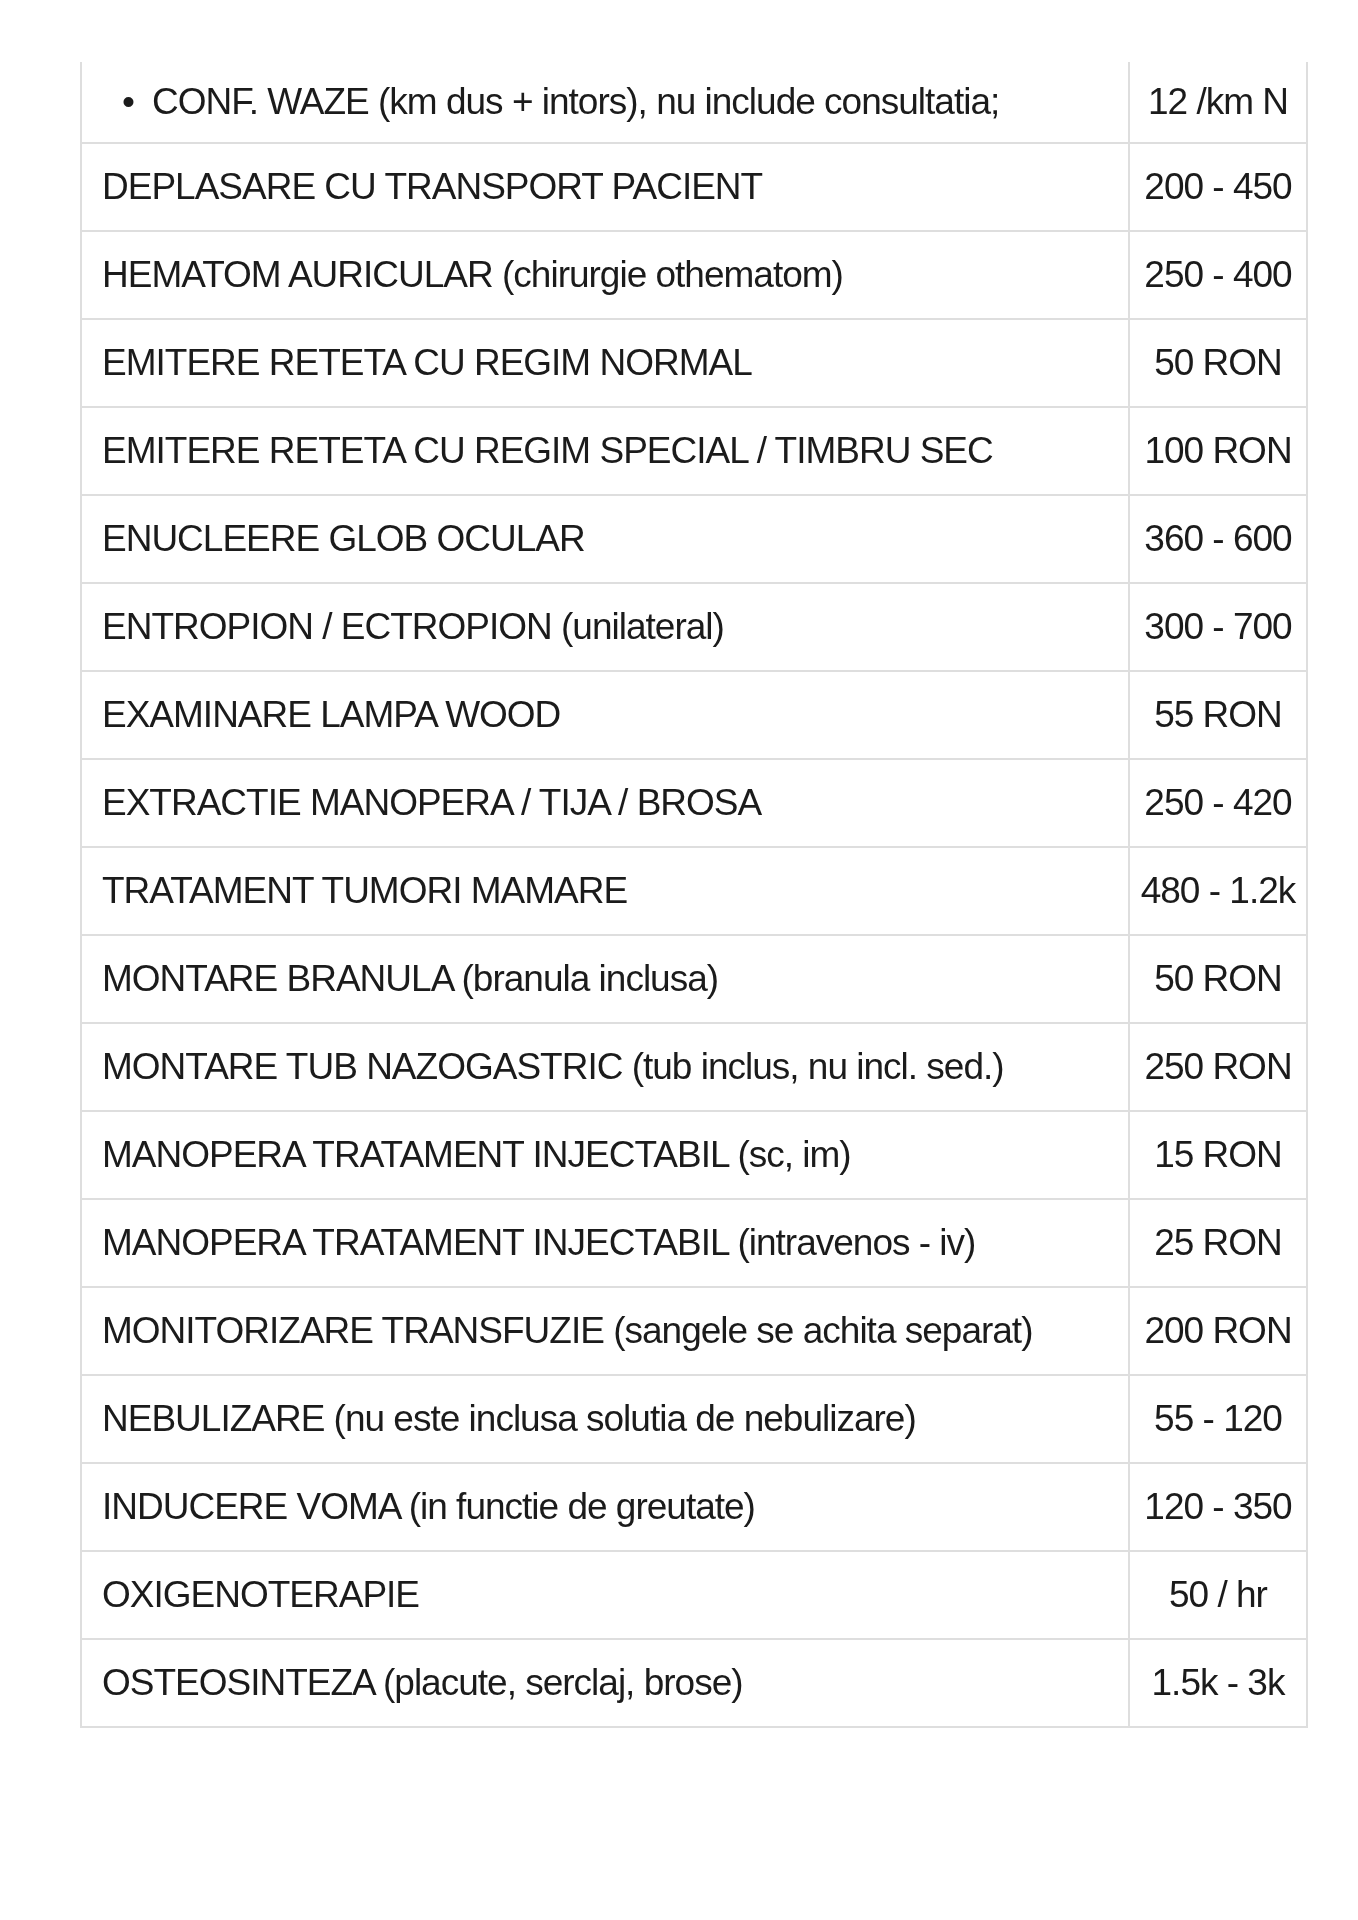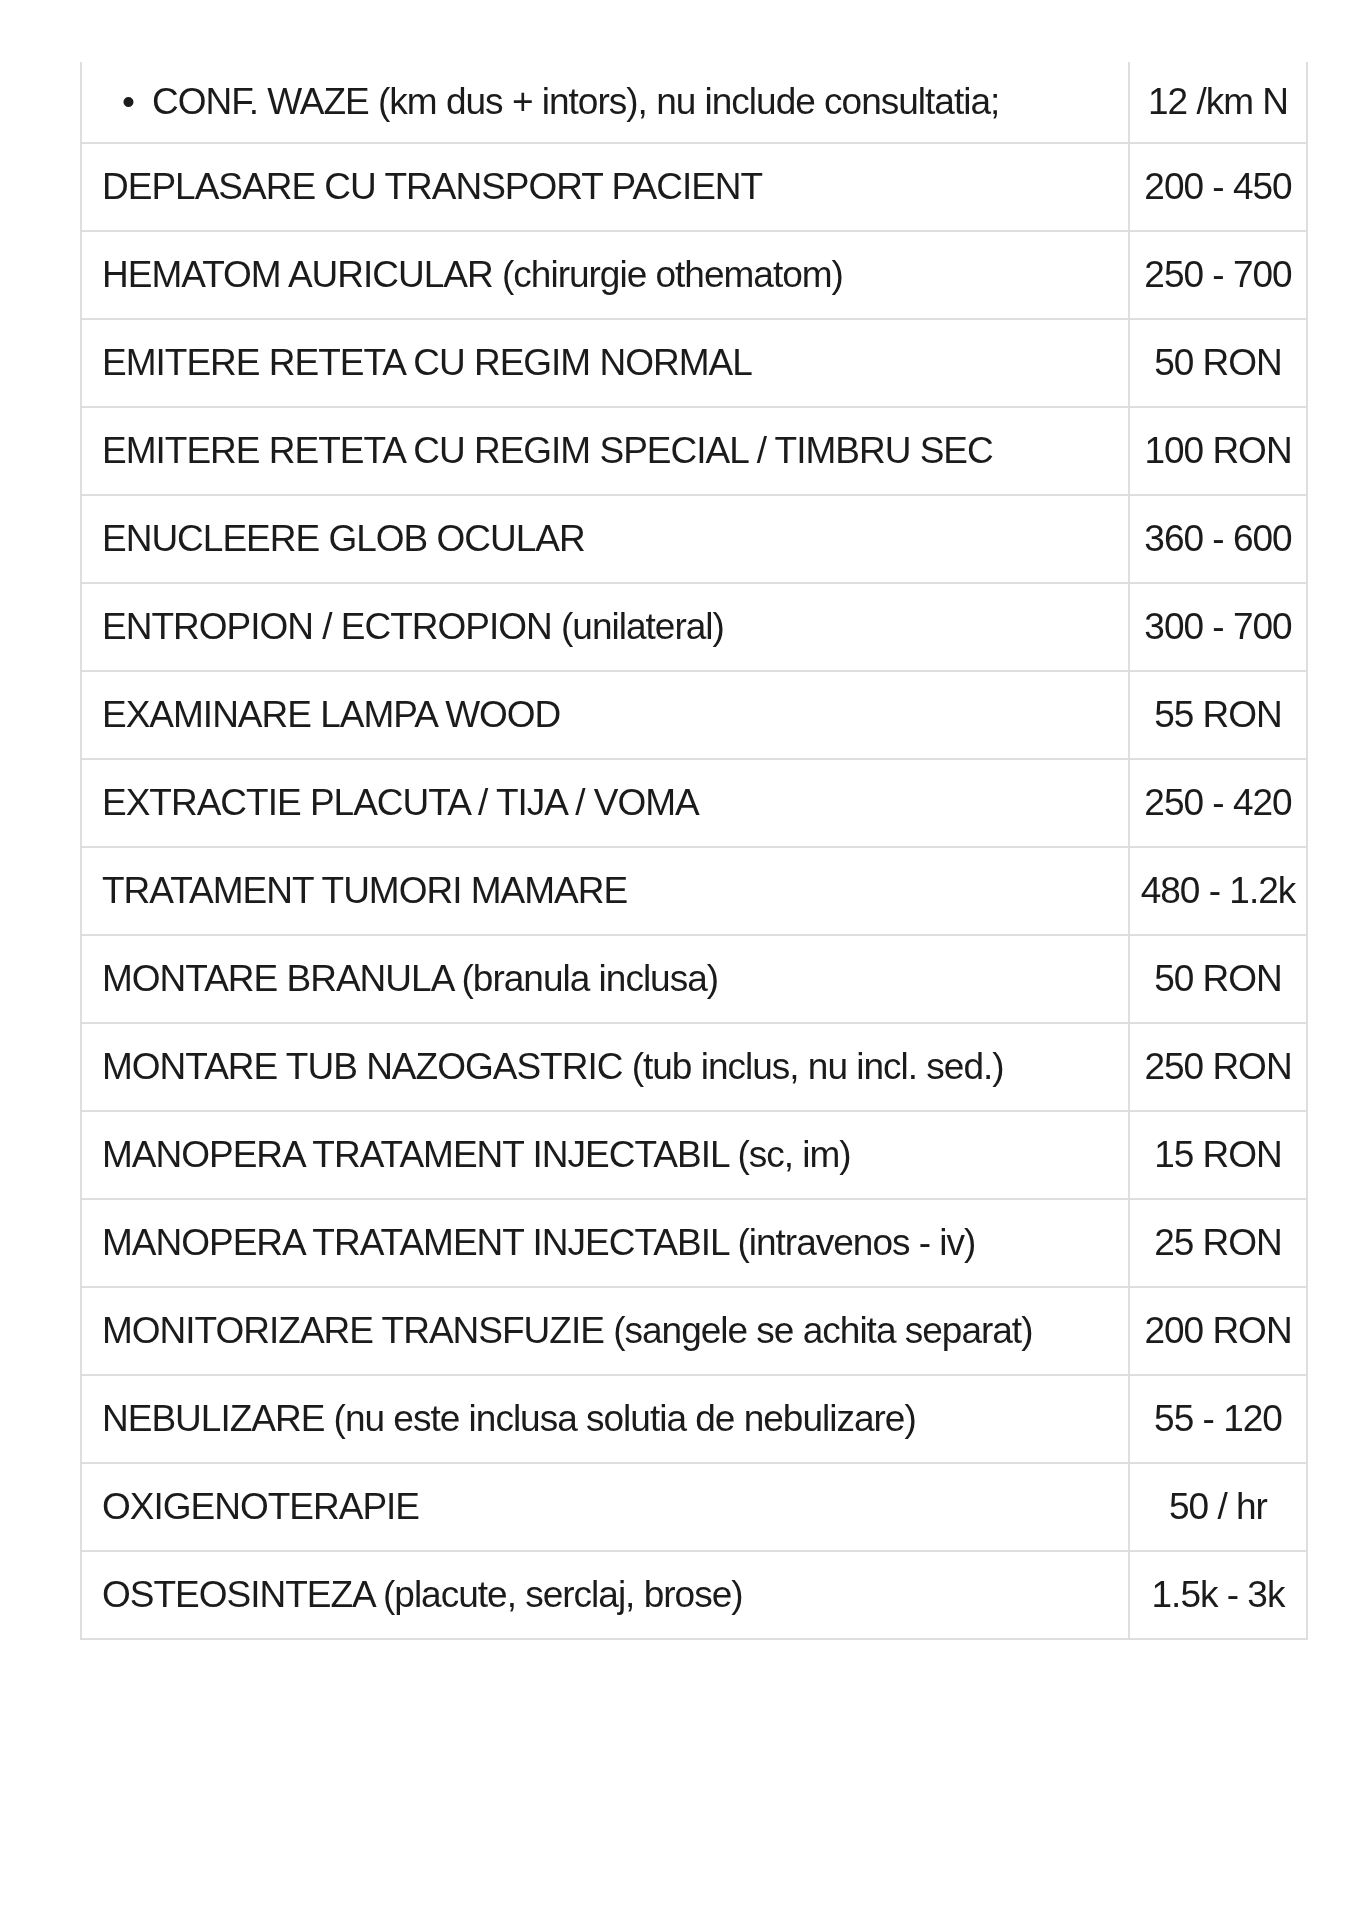--- a/index.html
+++ b/index.html
@@ -71,21 +71,21 @@
         <tr>
     <td class="service-cell">
       <span class="service-text">DEPLASARE CU TRANSPORT PACIENT</span>
     </td>
     <td class="price-cell">200 - 450</td>
   </tr>
         <tr>
     <td class="service-cell">
       <span class="service-text">HEMATOM AURICULAR (chirurgie othematom)</span>
     </td>
-    <td class="price-cell">250 - 700</td>
+    <td class="price-cell">250 - 400</td>
   </tr>
         <tr>
     <td class="service-cell">
       <span class="service-text">EMITERE RETETA CU REGIM NORMAL</span>
     </td>
     <td class="price-cell">50 RON</td>
   </tr>
         <tr>
     <td class="service-cell">
       <span class="service-text">EMITERE RETETA CU REGIM SPECIAL / TIMBRU SEC</span>
@@ -105,21 +105,21 @@
     <td class="price-cell">300 - 700</td>
   </tr>
         <tr>
     <td class="service-cell">
       <span class="service-text">EXAMINARE LAMPA WOOD</span>
     </td>
     <td class="price-cell">55 RON</td>
   </tr>
         <tr>
     <td class="service-cell">
-      <span class="service-text">EXTRACTIE PLACUTA / TIJA / VOMA</span>
+      <span class="service-text">EXTRACTIE MANOPERA / TIJA / BROSA</span>
     </td>
     <td class="price-cell">250 - 420</td>
   </tr>
         <tr>
     <td class="service-cell">
       <span class="service-text">TRATAMENT TUMORI MAMARE</span>
     </td>
     <td class="price-cell">480 - 1.2k</td>
   </tr>
         <tr>
@@ -153,20 +153,26 @@
     <td class="price-cell">200 RON</td>
   </tr>
         <tr>
     <td class="service-cell">
       <span class="service-text">NEBULIZARE (nu este inclusa solutia de nebulizare)</span>
     </td>
     <td class="price-cell">55 - 120</td>
   </tr>
         <tr>
     <td class="service-cell">
+      <span class="service-text">INDUCERE VOMA (in functie de greutate)</span>
+    </td>
+    <td class="price-cell">120 - 350</td>
+  </tr>
+        <tr>
+    <td class="service-cell">
       <span class="service-text">OXIGENOTERAPIE</span>
     </td>
     <td class="price-cell">50 / hr</td>
   </tr>
         <tr>
     <td class="service-cell">
       <span class="service-text">OSTEOSINTEZA (placute, serclaj, brose)</span>
     </td>
     <td class="price-cell">1.5k - 3k</td>
   </tr>

